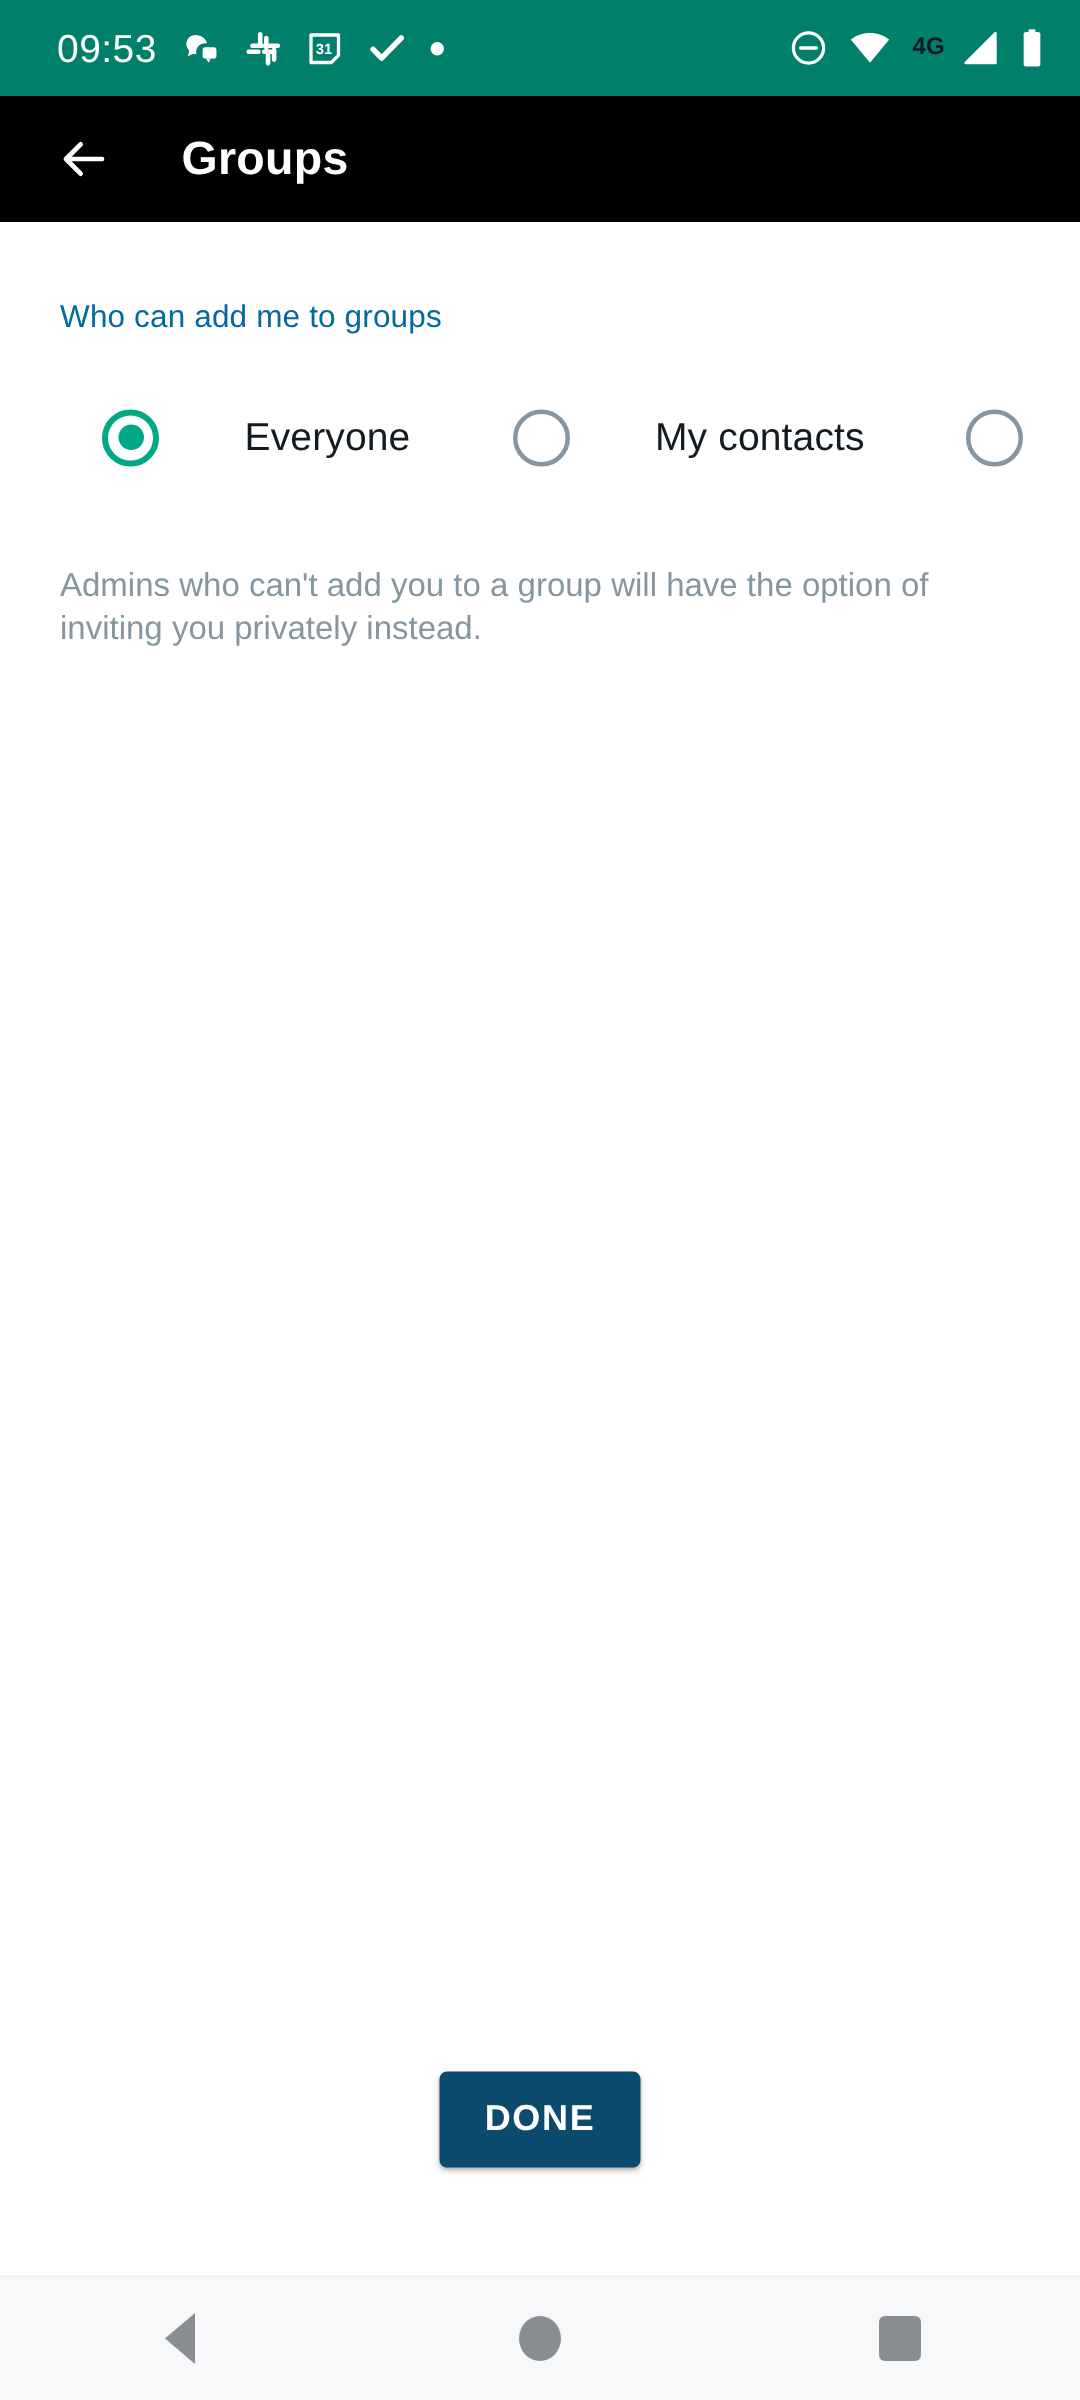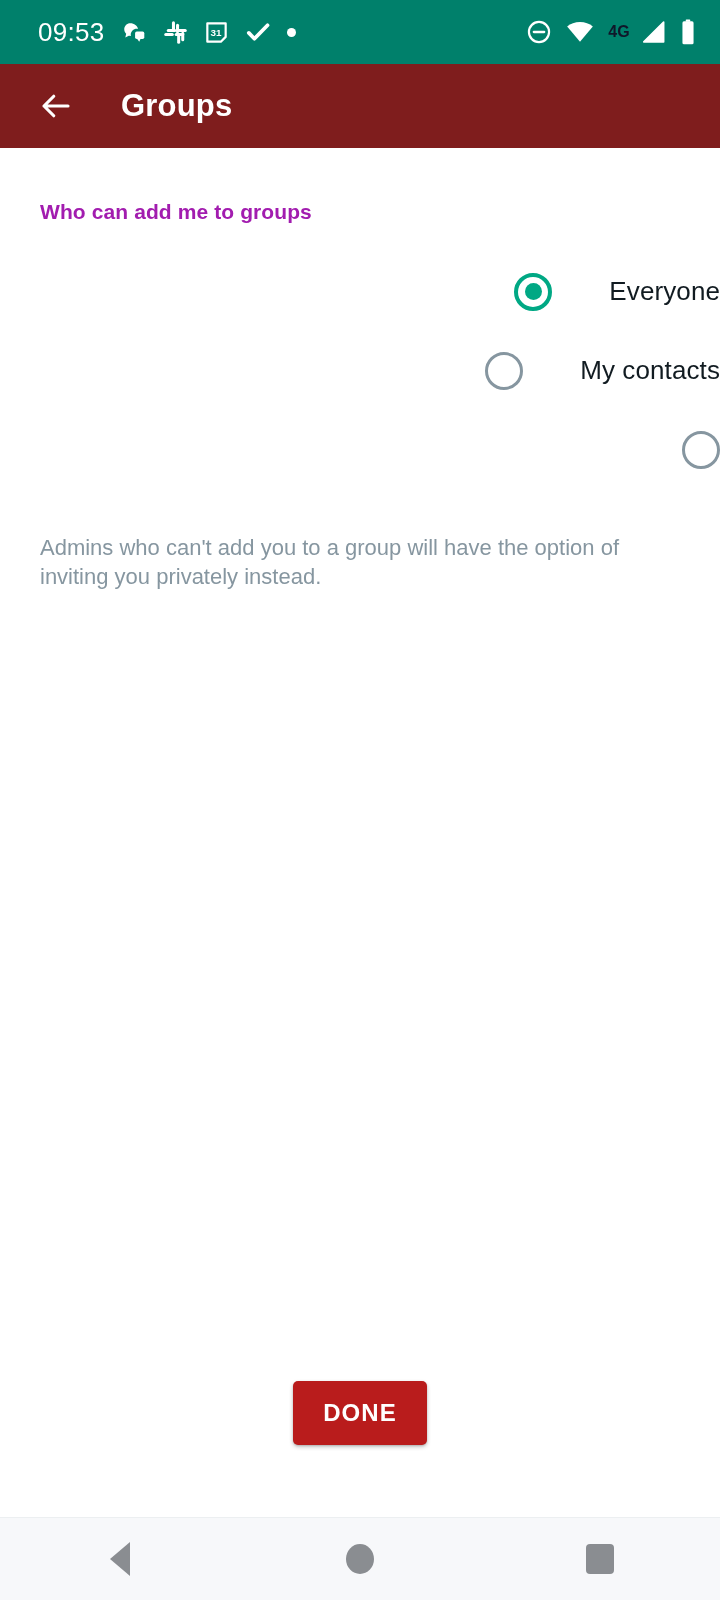--- a/index.html
+++ b/index.html
@@ -39,21 +39,21 @@
     letter-spacing:0.2px; margin-right:-4px;
   }
   .dot-icon {
     width:9px; height:9px; border-radius:50%; background:#ffffff;
     display:inline-block;
   }
 
   
   .app-bar {
     height:84px;
-    background:#7f1d1d;
+    background:#000000;
     display:flex; align-items:center;
     padding:0 24px 0 28px;
     flex:0 0 auto;
   }
   .back-btn {
     width:56px; height:56px;
     display:flex; align-items:center; justify-content:center;
     cursor:pointer; flex:0 0 auto;
   }
   .app-title {
@@ -67,30 +67,30 @@
 
   
   .content {
     flex:1 1 auto;
     background:#ffffff;
     position:relative;
     display:flex; flex-direction:column;
     min-height:0;
   }
   .section-title {
-    color:#a21caf;
+    color:#0369a1;
     font-size:21px;
-    font-weight:700;
+    font-weight:400;
     padding:52px 0 0 40px;
     letter-spacing:0.1px;
   }
 
   .radio-list {
     margin-top:28px;
-    display:flex; flex-direction:column;align-items:flex-end;
+    display:flex; flex-direction:row;align-items:flex-end;
   }
   .radio-row {
     display:flex; align-items:center;
     height:79px;
     padding-left:68px;
     cursor:pointer;
   }
   .radio-mark {
     width:38px; height:38px;
     border-radius:50%;
@@ -128,21 +128,21 @@
   }
 
   
   .done-wrap {
     position:absolute;
     left:0; right:0;
     bottom:72px;
     display:flex; justify-content:center;
   }
   .done-btn {
-    background:#b91c1c;
+    background:#0c4a6e;
     color:#ffffff;
     border:none;
     border-radius:5px;
     min-width:130px;
     height:64px;
     padding:0 30px;
     font-size:24px;
     font-weight:700;
     letter-spacing:1.1px;
     font-family:"Liberation Sans", sans-serif;

